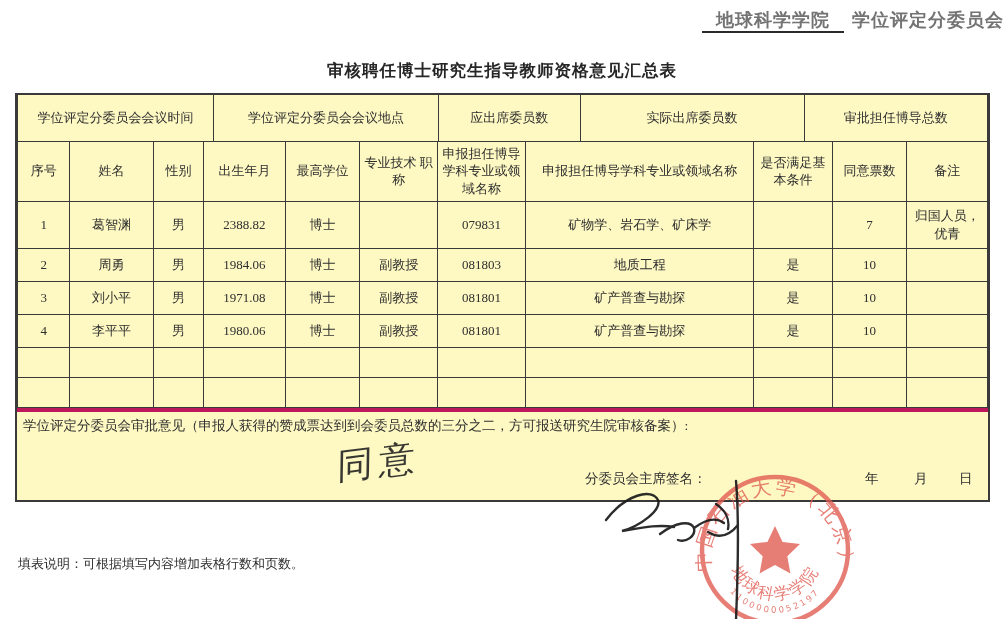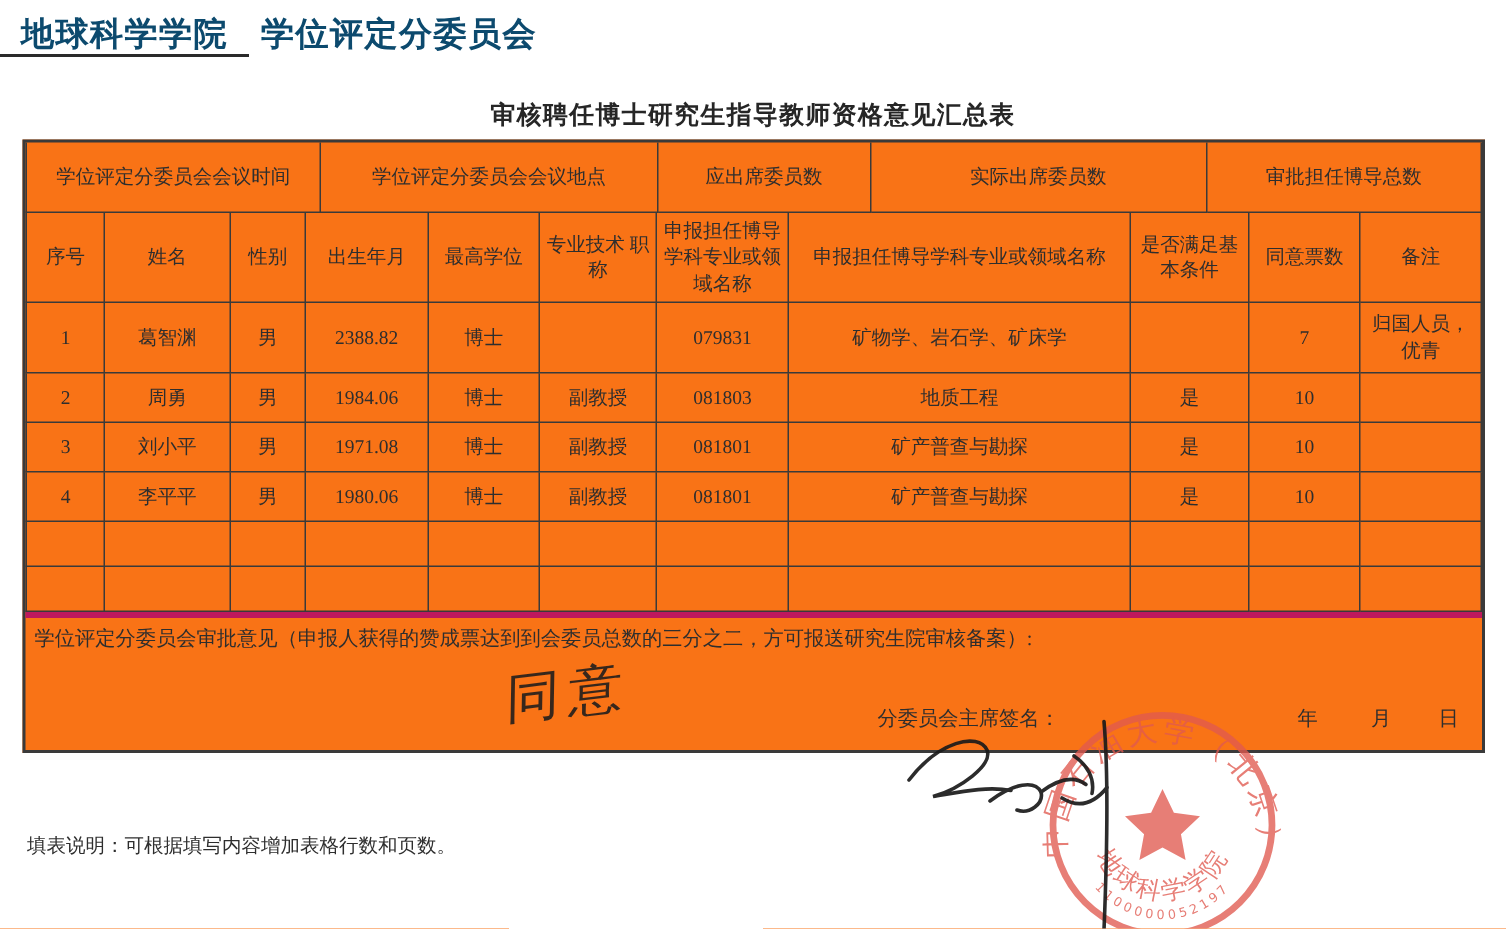--- a/index.html
+++ b/index.html
@@ -7,36 +7,36 @@
     width: 1004px; height: 619px;
     background: #ffffff;
     font-family: "Liberation Serif", "DejaVu Serif", serif;
     color: #2e2e2e;
     overflow: hidden;
     position: relative;
   }
   .page { position: relative; width: 1004px; height: 619px; }
 
   .title-line1 {
-    margin-top: 8px; text-align: left;
+    margin-top: 8px; text-align: right;
     font-family: "Liberation Sans", "DejaVu Sans", sans-serif;
-    font-size: 22px; font-weight: bold; color: #0c4a6e; letter-spacing: 1px;
+    font-size: 18px; font-weight: bold; color: #737373; letter-spacing: 1px;
   }
   .title-line1 .underlined { padding: 0 14px 1px 14px; border-bottom: 2px solid #2a2a2a; }
   .title-line1 .committee { margin-left: 8px; }
   .title-line2 {
     margin-top: 28px; text-align: center;
     font-family: "Liberation Sans", "DejaVu Sans", sans-serif;
     font-size: 16.5px; font-weight: bold; color: #262626; letter-spacing: 1px;
   }
 
   .table-wrap {
     position: absolute; left: 15px; top: 85px; width: 975px;
     border: 2px solid #3a3a3a;
-    background: #f97316;
+    background: #fef9c3;
   }
   table { width: 100%; border-collapse: collapse; table-layout: fixed; }
   td, th {
     border: 1px solid #3a3a3a;
     font-weight: normal; font-size: 13px; text-align: center;
     padding: 2px 3px; color: #2e2e2e; line-height: 1.35;
     overflow: hidden;
   }
   .meeting tr { height: 46px; }
   .roster tr.hdr { height: 60px; }

